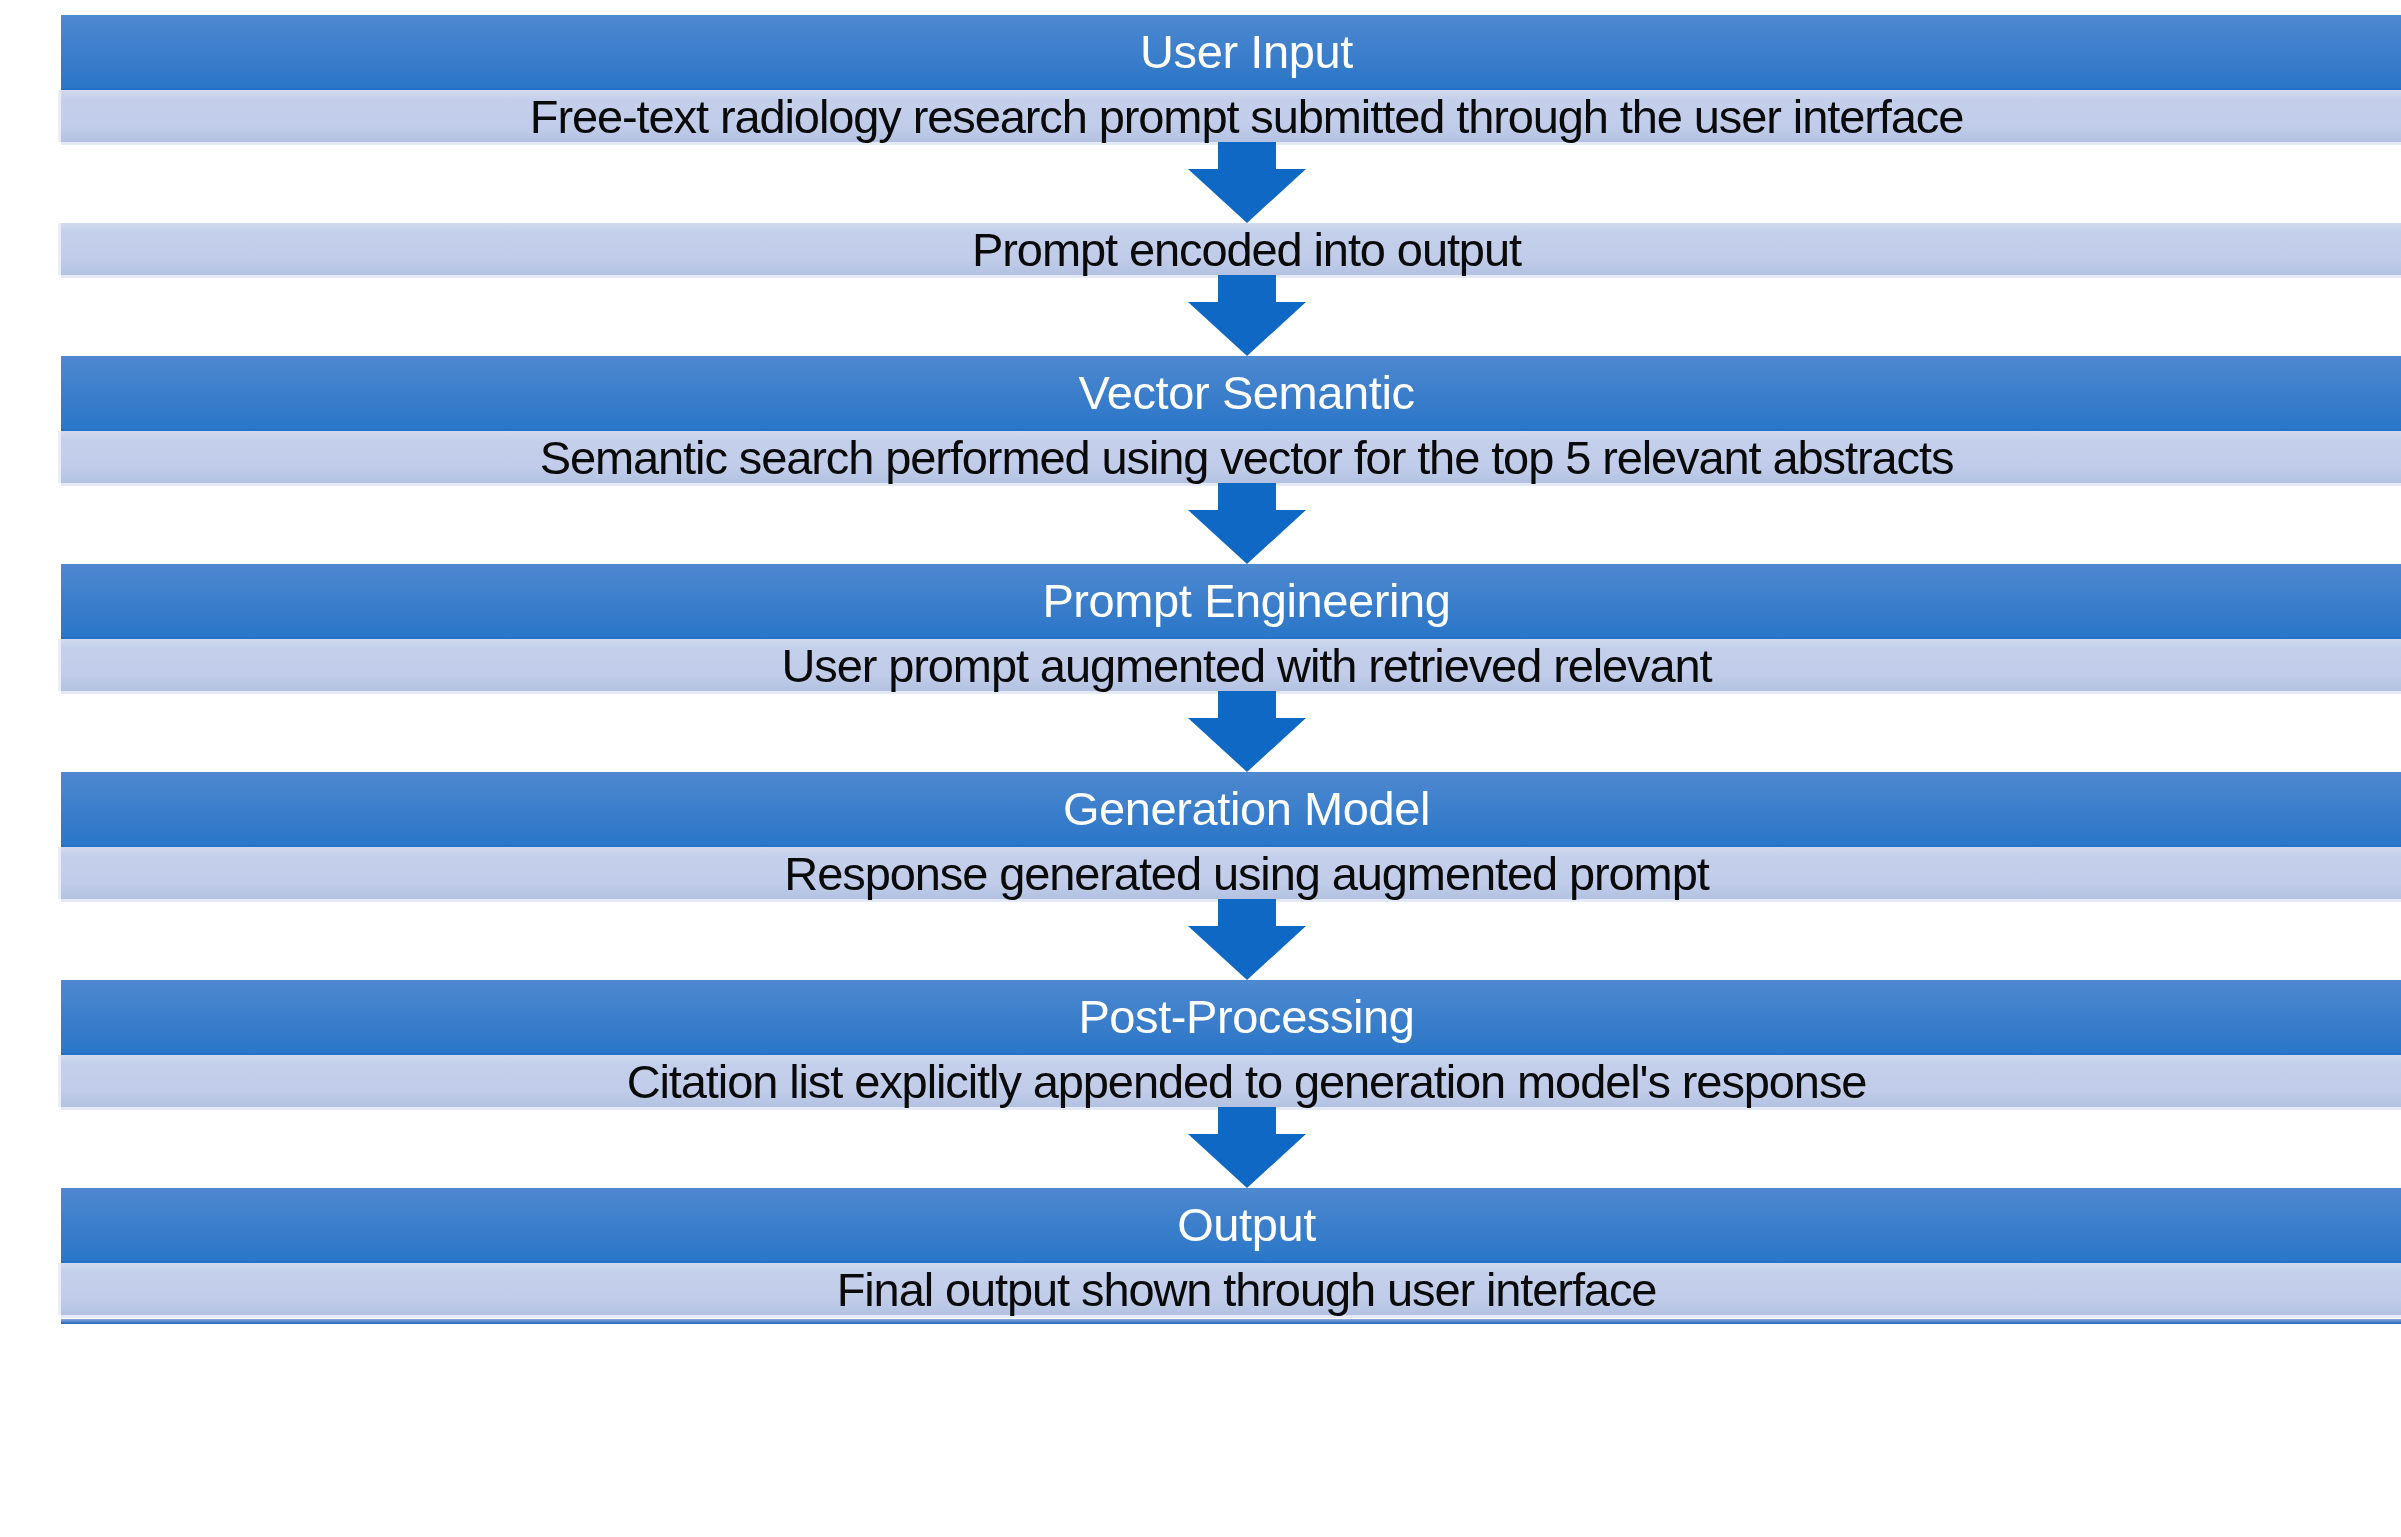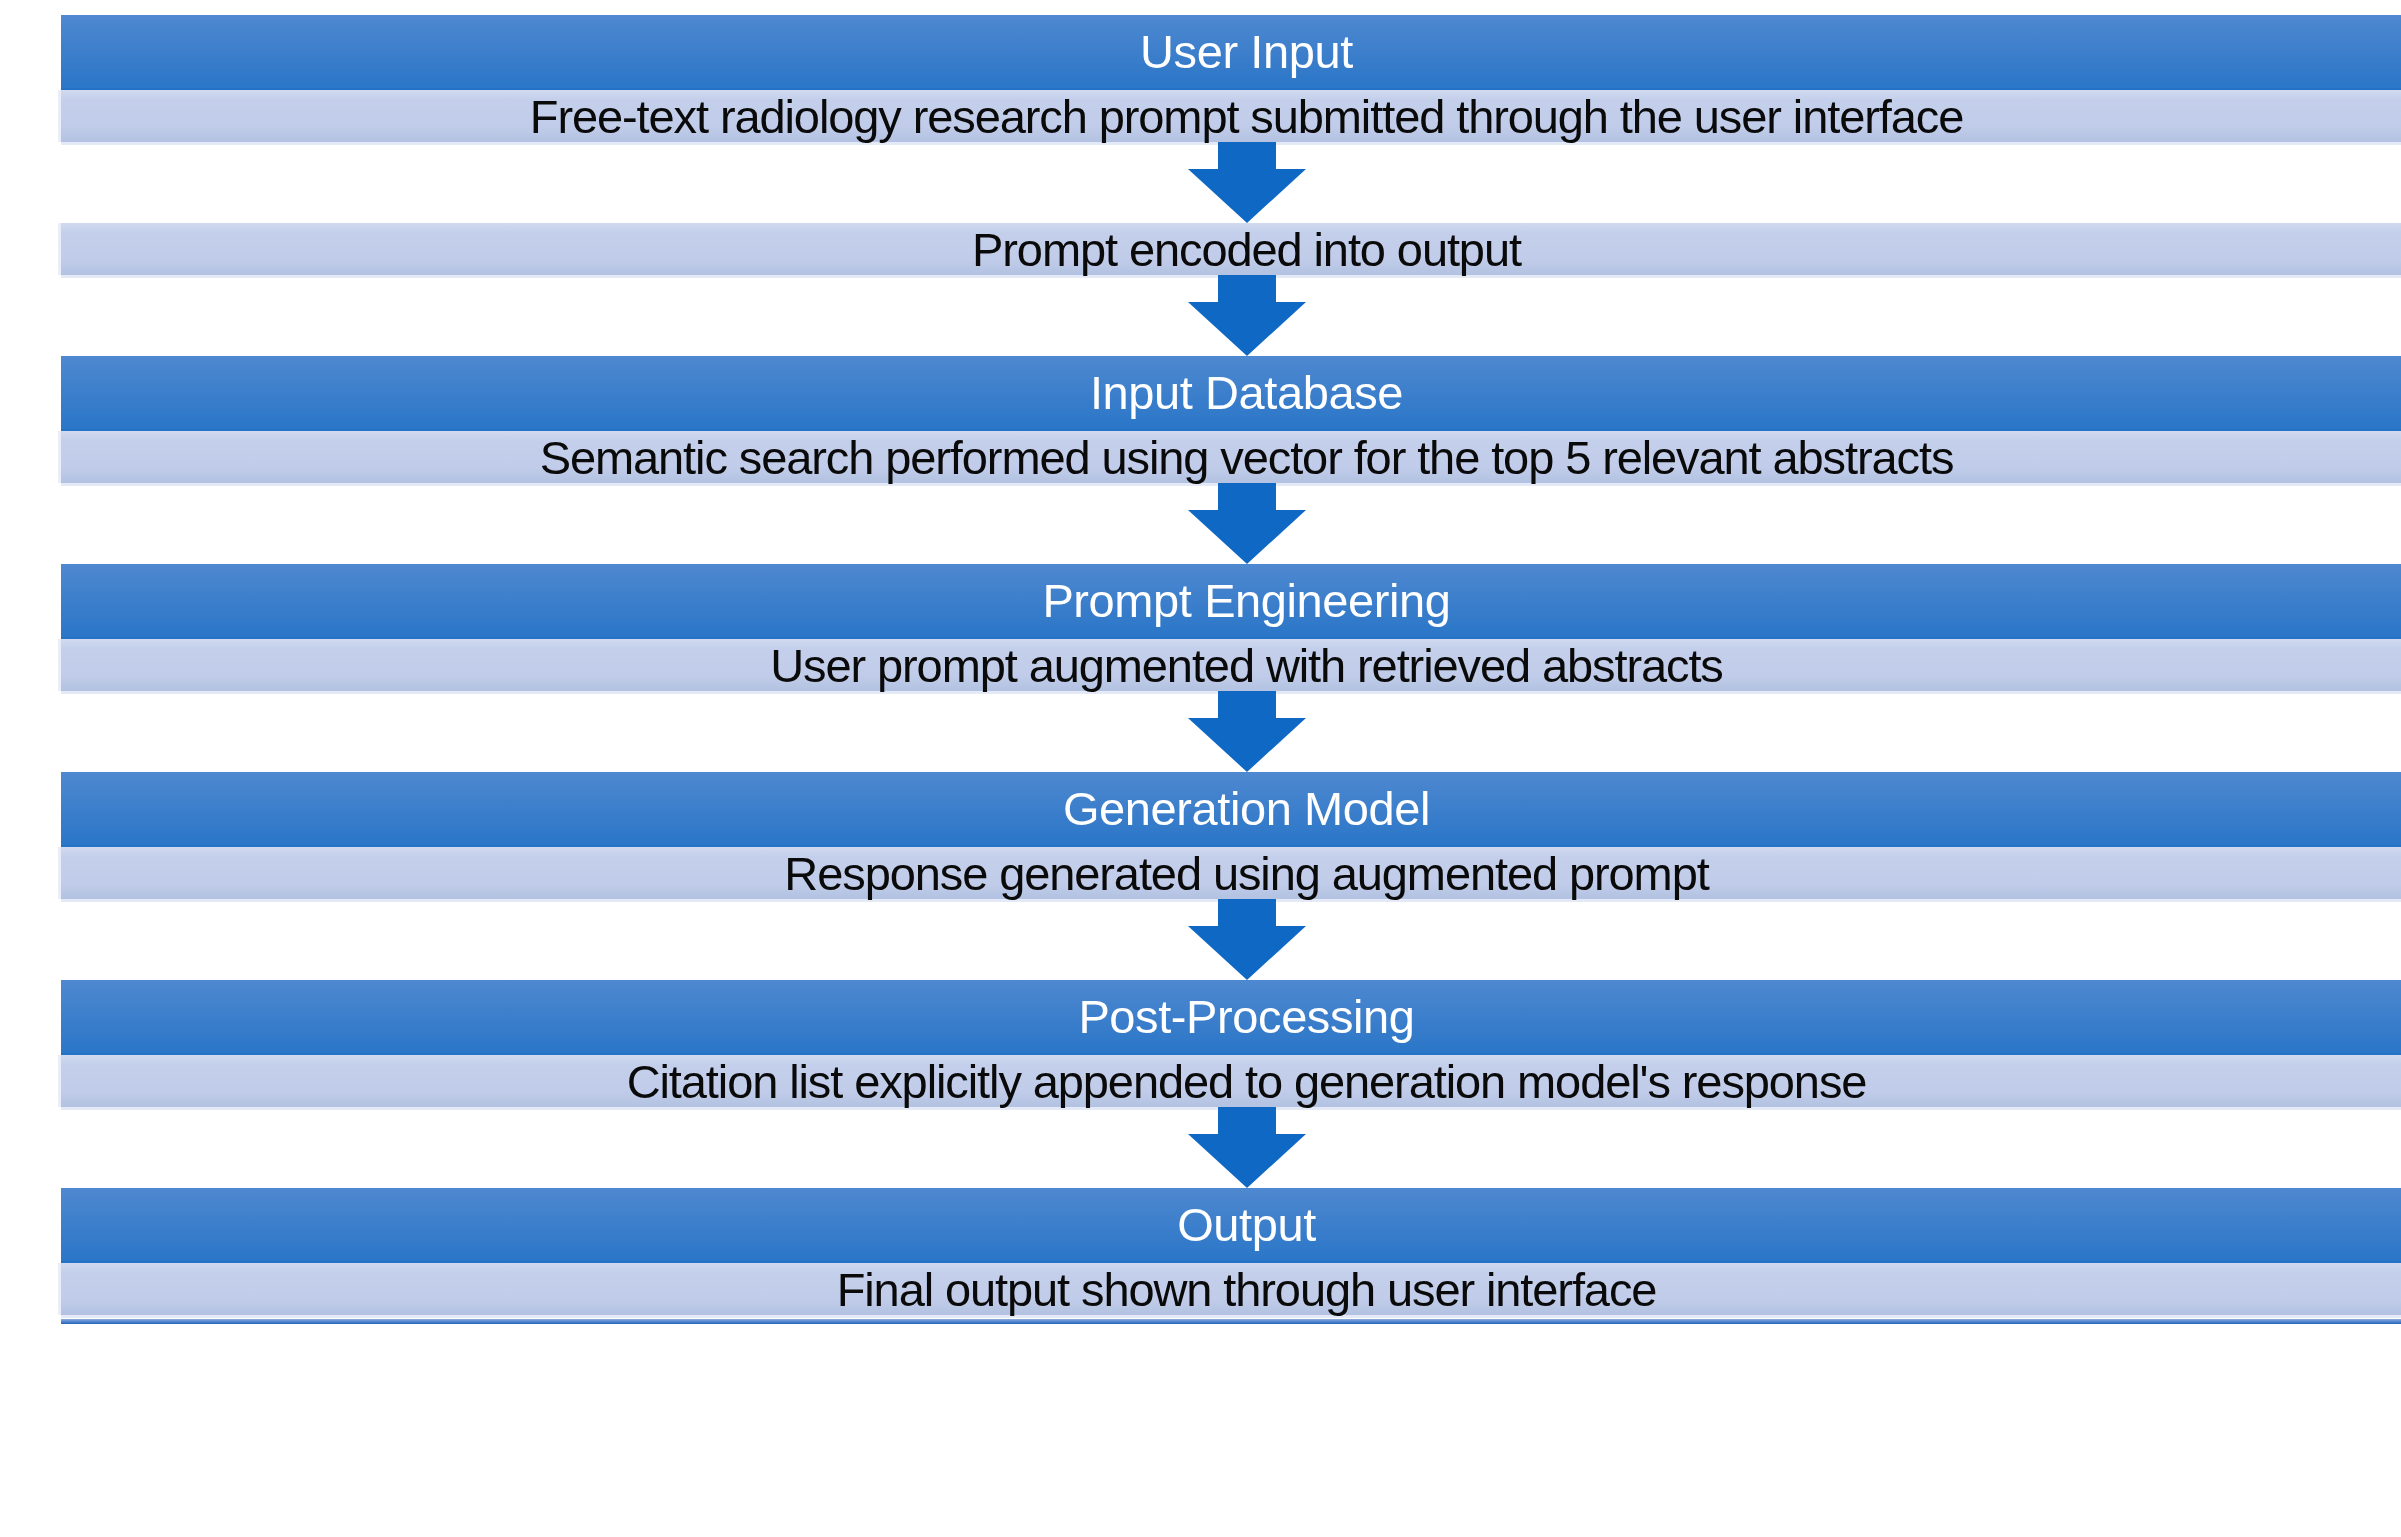--- a/index.html
+++ b/index.html
@@ -98,38 +98,38 @@
     </div>
   </section>
 
   <div class="arrow">
     <div class="stem"></div>
     <div class="head"></div>
   </div>
 
   <section class="block">
     <div class="block-header">
-      <span>Input Database</span>
+      <span>Vector Semantic</span>
     </div>
     <div class="block-body">
       <span>Semantic search performed using vector for the top 5 relevant abstracts</span>
     </div>
   </section>
 
   <div class="arrow">
     <div class="stem"></div>
     <div class="head"></div>
   </div>
 
   <section class="block">
     <div class="block-header">
       <span>Prompt Engineering</span>
     </div>
     <div class="block-body">
-      <span>User prompt augmented with retrieved abstracts</span>
+      <span>User prompt augmented with retrieved relevant</span>
     </div>
   </section>
 
   <div class="arrow">
     <div class="stem"></div>
     <div class="head"></div>
   </div>
 
   <section class="block">
     <div class="block-header">

